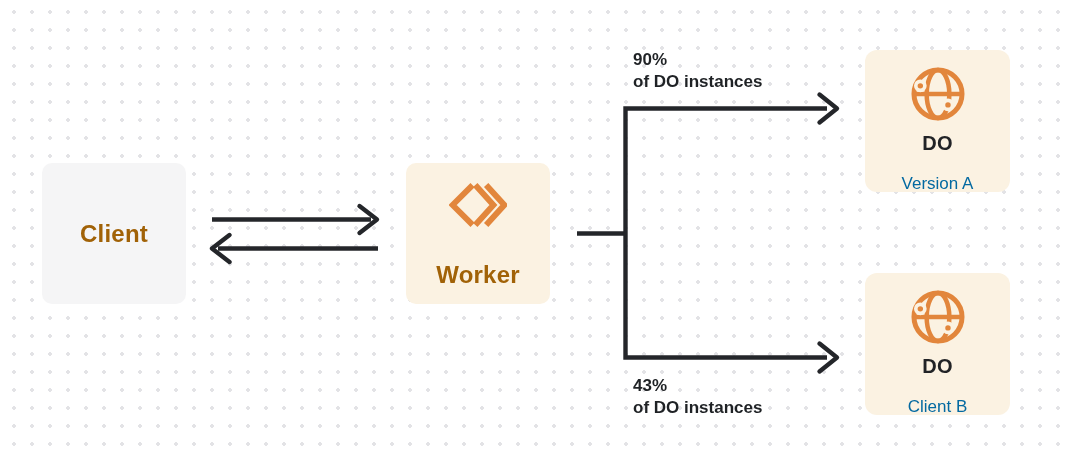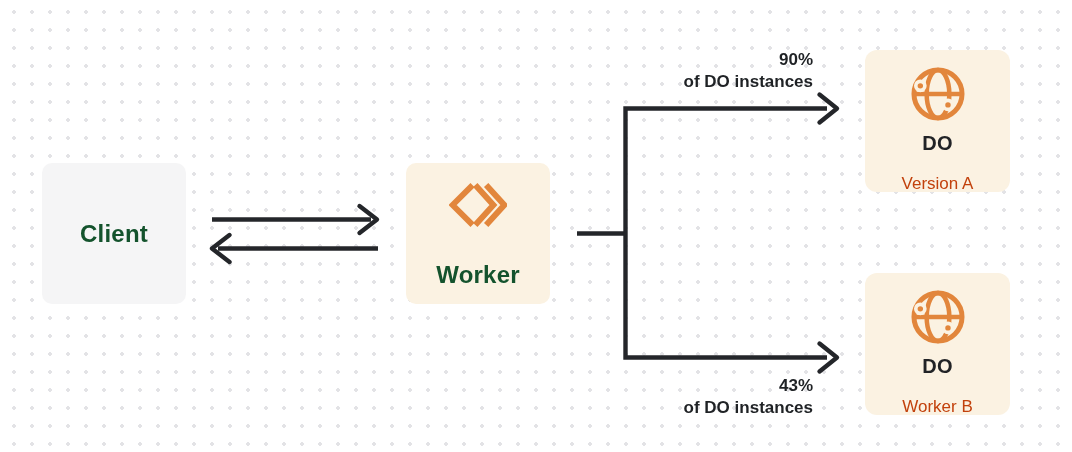--- a/index.html
+++ b/index.html
@@ -63,40 +63,40 @@
     left:865px;width:145px;height:142px;
     background:var(--node-cream);
     border-radius:12px;
     padding-top:16px;
   }
   .node-do-a{top:50px;}
   .node-do-b{top:273px;}
   .node-label{
     font-size:24px;
     font-weight:700;
-    color:#14532d;
+    color:#a16207;
     letter-spacing:0.2px;
   }
   .do-title{
     font-size:20px;
     font-weight:700;
     color:#212326;
     margin-top:9px;
     letter-spacing:0.3px;
   }
   .do-subtitle{
     font-size:17px;
     font-weight:400;
-    color:#c2410c;
+    color:#0369a1;
     margin-top:19px;
   }
   .edge-label{
     position:absolute;
     width:180px;
-    text-align:right;
+    text-align:left;
     color:#1F2225;
     font-weight:700;
     font-size:17px;
     line-height:22px;
   }
   .edge-label-90{left:633px;top:49px;}
   .edge-label-10{left:633px;top:375px;}
   .worker-icon svg, .globe-icon svg{display:block;}
   .stroke-orange{stroke:var(--accent-orange);fill:none;}
   .fill-orange{fill:var(--accent-orange);}
@@ -165,16 +165,16 @@
     <span class="globe-icon">
       <svg width="58" height="58" viewBox="0 0 64 64">
         <circle class="stroke-orange" stroke-width="5.5" cx="32" cy="32" r="26.5"></circle>
         <ellipse class="stroke-orange" stroke-width="5" cx="32" cy="32" rx="12.5" ry="26.5"></ellipse>
         <path class="stroke-orange" stroke-width="5" d="M5.5 32 L58.5 32"></path>
         <circle class="fill-orange halo" stroke-width="4" cx="12.5" cy="23" r="5"></circle>
         <circle class="fill-orange halo" stroke-width="4" cx="43" cy="44" r="5"></circle>
       </svg>
     </span>
     <div class="do-title">DO</div>
-    <div class="do-subtitle">Worker B</div>
+    <div class="do-subtitle">Client B</div>
   </div>
 
 </div>
 
 </body></html>

